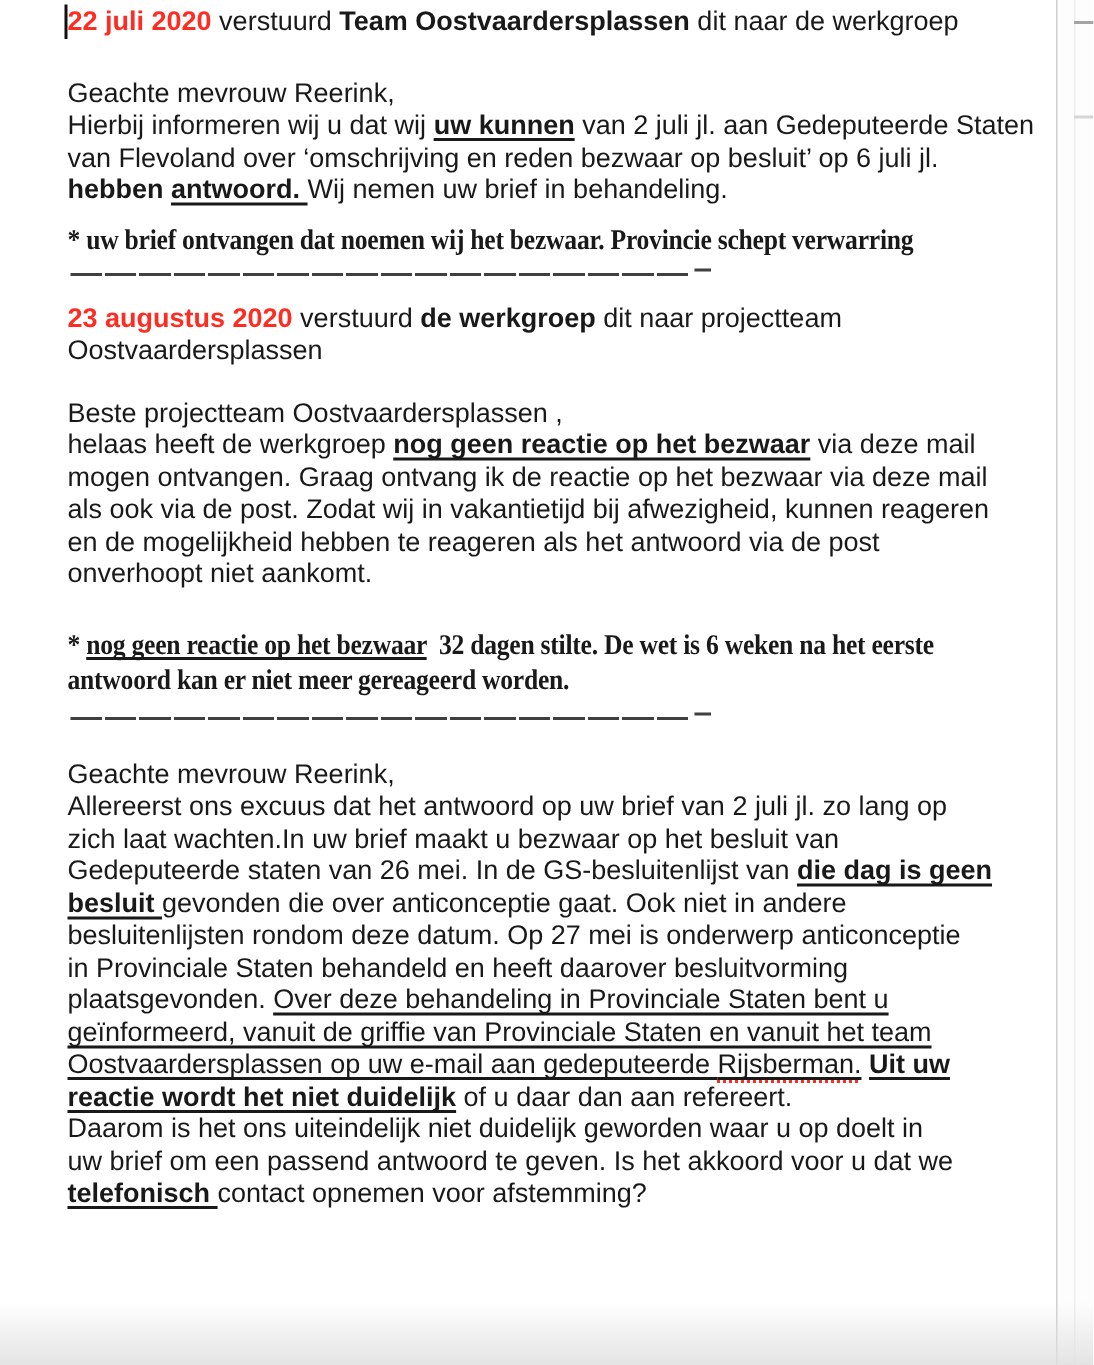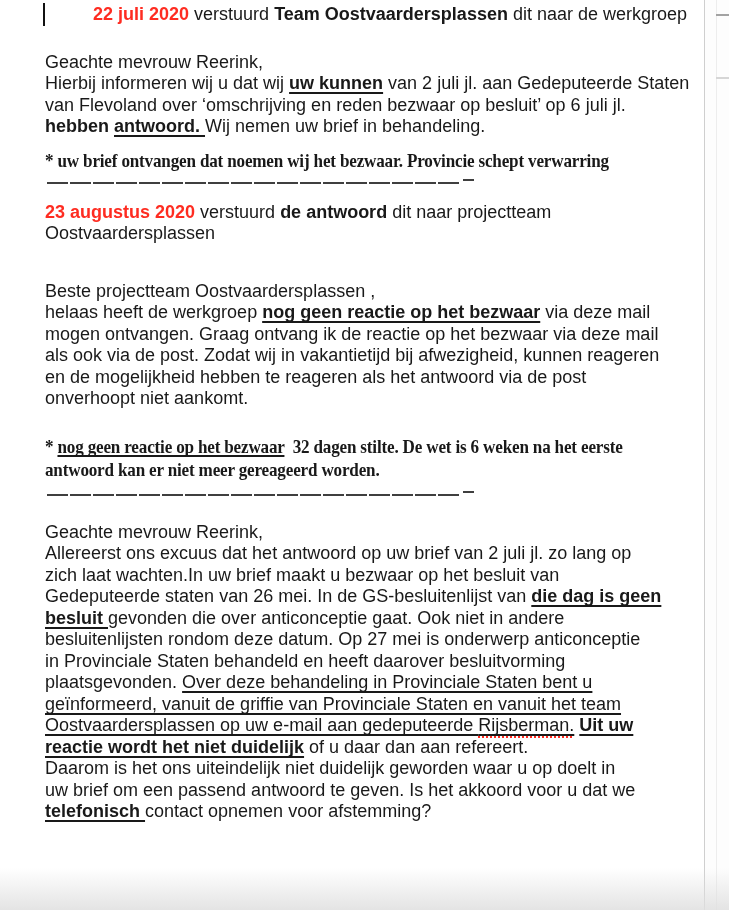--- a/index.html
+++ b/index.html
@@ -18,41 +18,41 @@
   .b{font-weight:700;}
   .u{text-decoration:underline;text-decoration-thickness:2px;text-underline-offset:2.5px;text-decoration-skip-ink:none;}
   .red{color:var(--red,#fe2c21);}
   .sq{
     background-image:repeating-linear-gradient(to right,var(--red,#fe2c21) 0 2px,transparent 2px 4px);
     background-repeat:repeat-x;background-position:0 100%;background-size:4px 2px;
     padding-bottom:3px;
     text-align:center;
   }
   .entry-header{margin-top:0;}
-  .h1{margin-top:4px;padding-left:48px;}
+  .h1{margin-top:4px;}
   .body1{margin-top:26px;}
   .note{
     font-family:"Liberation Serif","DejaVu Serif",serif;
     font-weight:700;font-size:19px;line-height:23px;letter-spacing:-0.2px;
     transform:scaleX(0.9);transform-origin:left top;
   }
   .note .u{text-decoration-thickness:1.5px;text-underline-offset:2px;}
   .note1{margin-top:11px;}
   .divider{
     position:relative;margin-top:9px;margin-left:2px;width:412px;height:4px;
   }
   .divider .rule{
     position:absolute;left:0;top:1px;width:100%;height:2px;
     background-image:repeating-linear-gradient(to right,var(--rule,#3f3f3f) 0 21px,transparent 21px 23px);
   }
   .divider .end-dash{
     position:absolute;right:-15px;top:-2px;width:11px;height:2px;background:var(--rule,#3f3f3f);
   }
   .h2{margin-top:17px;}
-  .body2{margin-top:36px;}
+  .body2{margin-top:20px;}
   .note2{margin-top:25px;}
   .divider2{margin-top:12px;}
   .phase-heading{
     margin:32px 0 0 0;font-size:22px;line-height:27px;font-weight:700;white-space:pre;
   }
   .h3{margin-top:5px;}
   .body3{margin-top:25px;}
   
   .caret{position:absolute;left:43px;top:3px;width:1.5px;height:23px;background:#111;}
   
@@ -81,21 +81,21 @@
 Hierbij informeren wij u dat wij </span><span class="b u">uw kunnen</span><span> van 2 juli jl. aan Gedeputeerde Staten
 van Flevoland over ‘omschrijving en reden bezwaar op besluit’ op 6 juli jl.
 </span><span class="b">hebben </span><span class="b u">antwoord. </span><span>Wij nemen uw brief in behandeling.</span></p>
     <p class="runs note note1"><span>* uw brief ontvangen dat noemen wij het bezwaar. Provincie schept verwarring</span></p>
 
     <div class="divider">
       <span class="rule"></span>
       <span class="end-dash"></span>
     </div>
 
-    <p class="runs entry-header h2"><span class="b red">23 augustus 2020</span><span> verstuurd </span><span class="b">de antwoord</span><span> dit naar projectteam
+    <p class="runs entry-header h2"><span class="b red">23 augustus 2020</span><span> verstuurd </span><span class="b">de werkgroep</span><span> dit naar projectteam
 Oostvaardersplassen</span></p>
     <p class="runs body2"><span>Beste projectteam Oostvaardersplassen ,
 helaas heeft de werkgroep </span><span class="b u">nog geen reactie op het bezwaar</span><span> via deze mail
 mogen ontvangen. Graag ontvang ik de reactie op het bezwaar via deze mail
 als ook via de post. Zodat wij in vakantietijd bij afwezigheid, kunnen reageren
 en de mogelijkheid hebben te reageren als het antwoord via de post
 onverhoopt niet aankomt.</span></p>
     <p class="runs note note2"><span>* </span><span class="u">nog geen reactie op het bezwaar</span><span>  32 dagen stilte. De wet is 6 weken na het eerste
 antwoord kan er niet meer gereageerd worden.</span></p>
 

